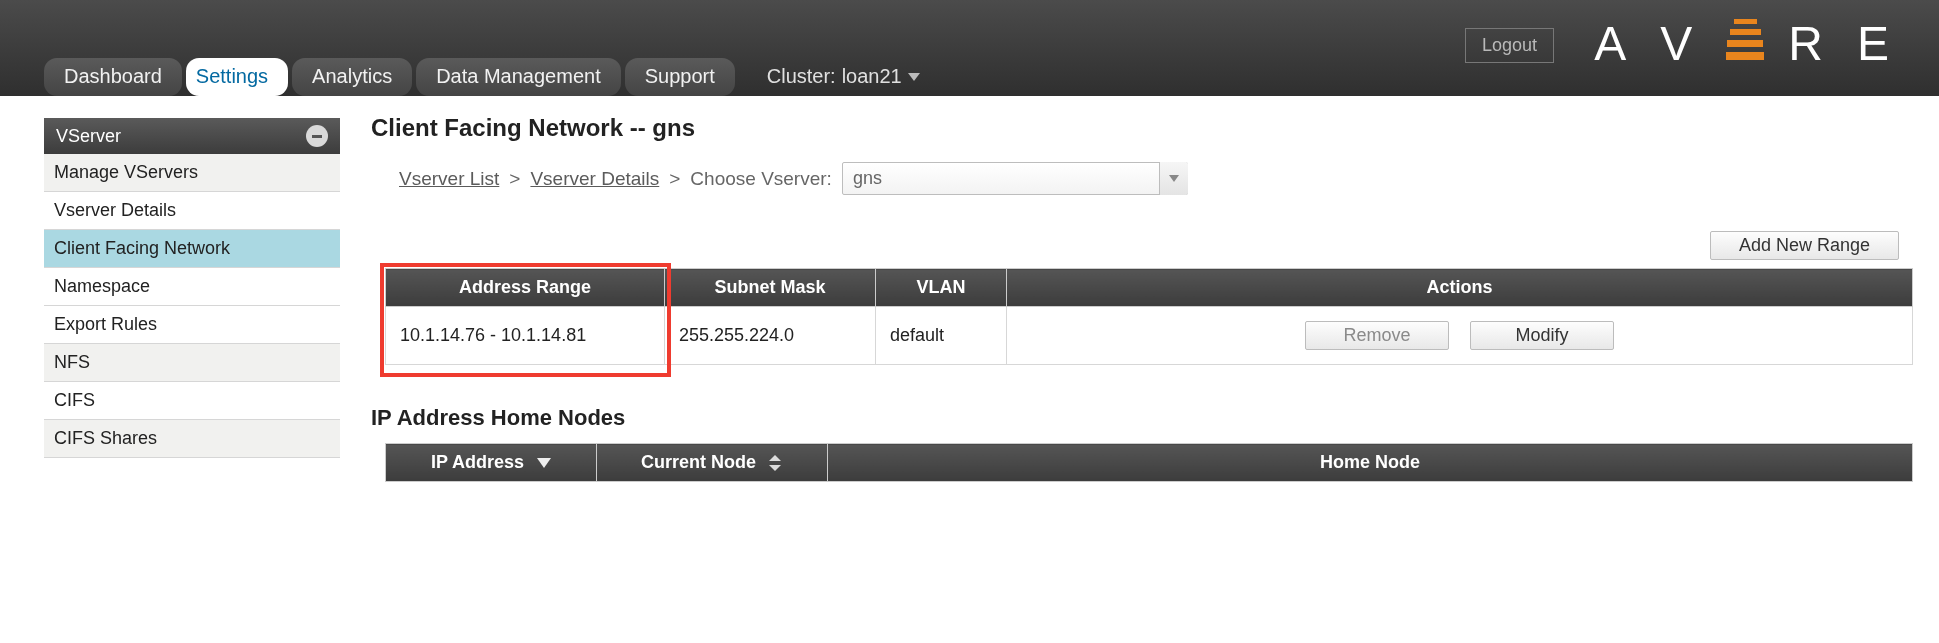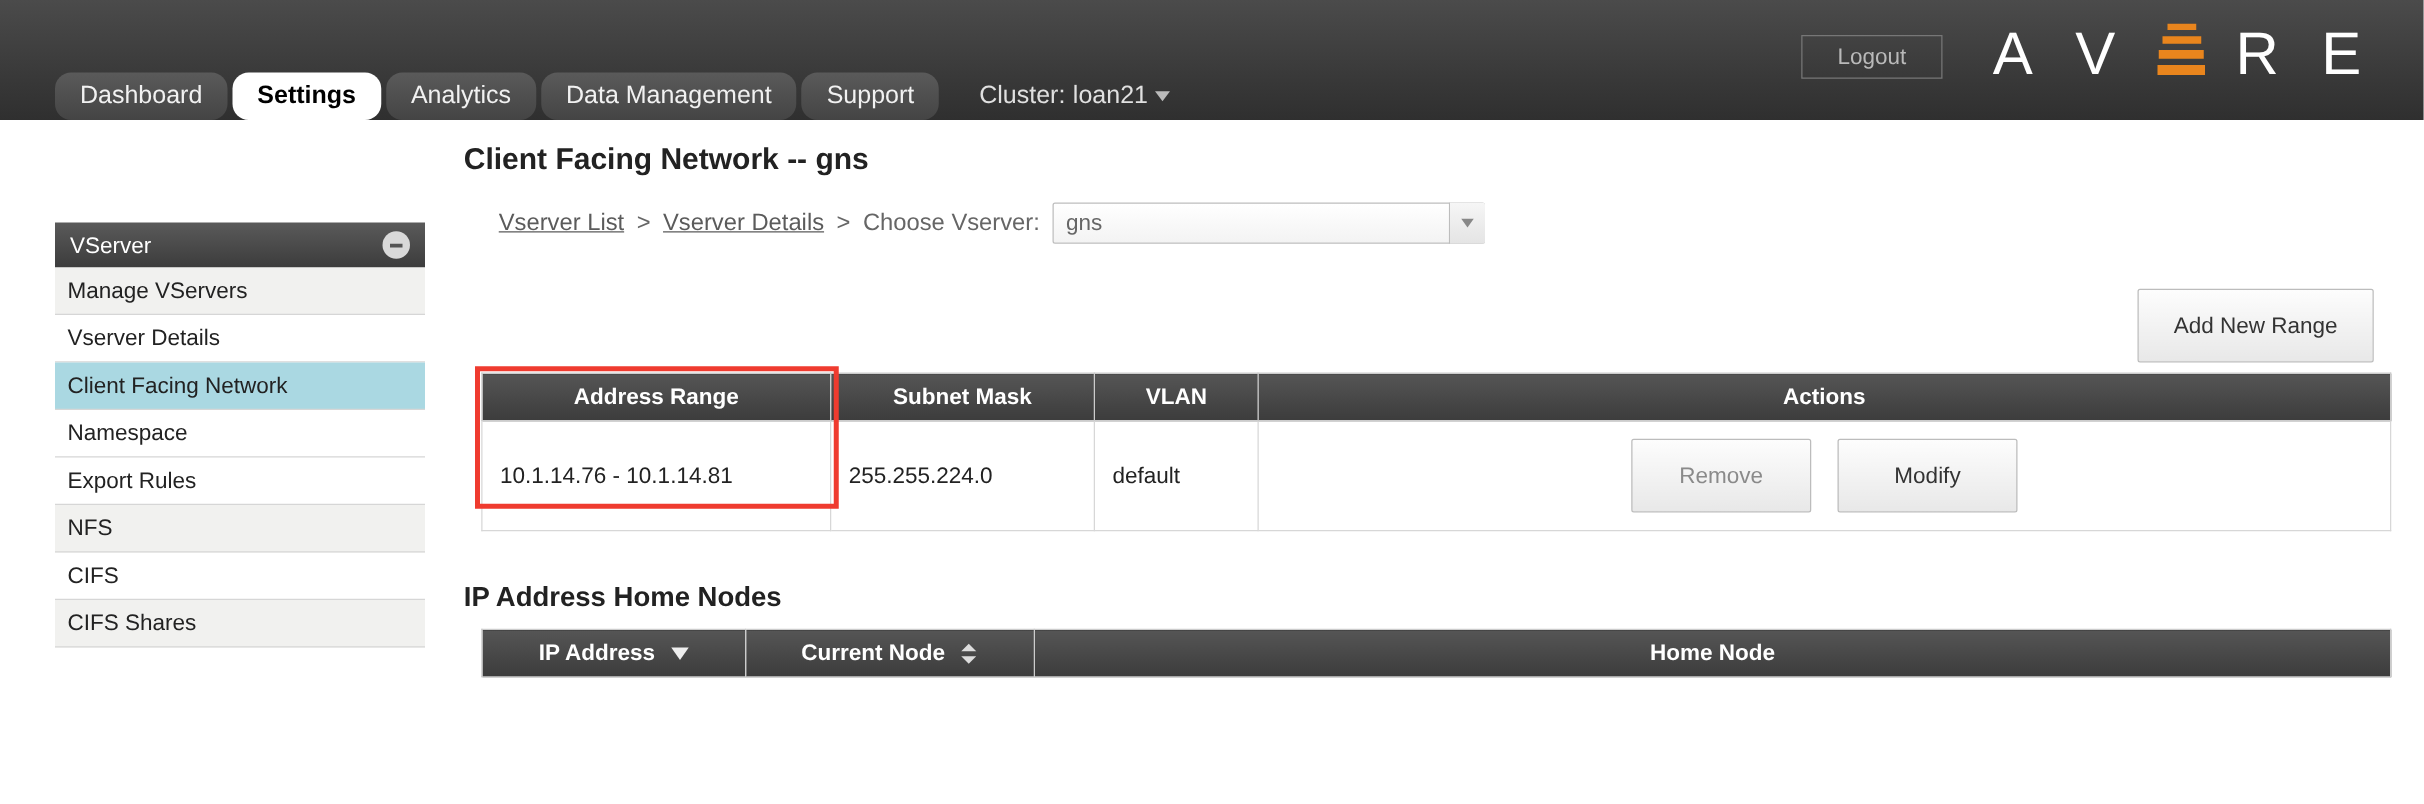--- a/index.html
+++ b/index.html
@@ -16,21 +16,21 @@
     background: linear-gradient(#4b4b4b, #3a3a3a 60%, #2f2f2f);
     height: 96px;
     position: relative;
   }
   .topbar .logout {
     position: absolute;
     top: 28px;
     right: 385px;
     border: 1px solid #777;
     color: #b9b9b9;
-    padding: 6px 28px;
+    padding: 6px 16px;
     font-size: 18px;
     background: transparent;
     cursor: pointer;
   }
   .topbar .logo {
     position: absolute;
     top: 16px;
     right: 40px;
     display: flex;
     align-items: center;
@@ -74,22 +74,23 @@
     font-size: 20px;
     padding: 7px 20px 8px;
     margin-right: 4px;
     cursor: pointer;
     border-top-left-radius: 2px;
     border-top-right-radius: 2px;
     border-radius: 13px;
   }
   .navrow .tab.active {
     background: #fff;
-    color: #000000;
-    font-weight: 700;
+    color: #0369a1;
+    font-weight: 400;
+    padding-left: 10px;
   }
   .navrow .cluster {
     margin-left: 28px;
     color: #e0e0e0;
     font-size: 20px;
     padding-bottom: 8px;
     display: flex;
     align-items: center;
     gap: 6px;
     cursor: pointer;
@@ -198,21 +199,21 @@
     display:flex; align-items:center; justify-content:center;
     border-top-right-radius:2px; border-bottom-right-radius:2px;
   }
   .crumbs .select-wrap .sel-btn .tri {
     width:0;height:0;border-left:5px solid transparent;border-right:5px solid transparent;border-top:7px solid #888;
   }
 
   .toolbar-right { text-align: right; margin-right: 0; margin-bottom: 8px; padding-right:10px;}
   button.stdbtn {
     font-size: 18px;
-    padding: 18px 28px;
+    padding: 3px 28px;
     background: linear-gradient(#fdfdfd,#e8e8e8);
     border: 1px solid #bcbcbc;
     cursor: pointer;
     color: #333;
     border-radius:2px;
   }
   button.stdbtn.dim { color:#8a8a8a; }
 
   
   table.grid {

